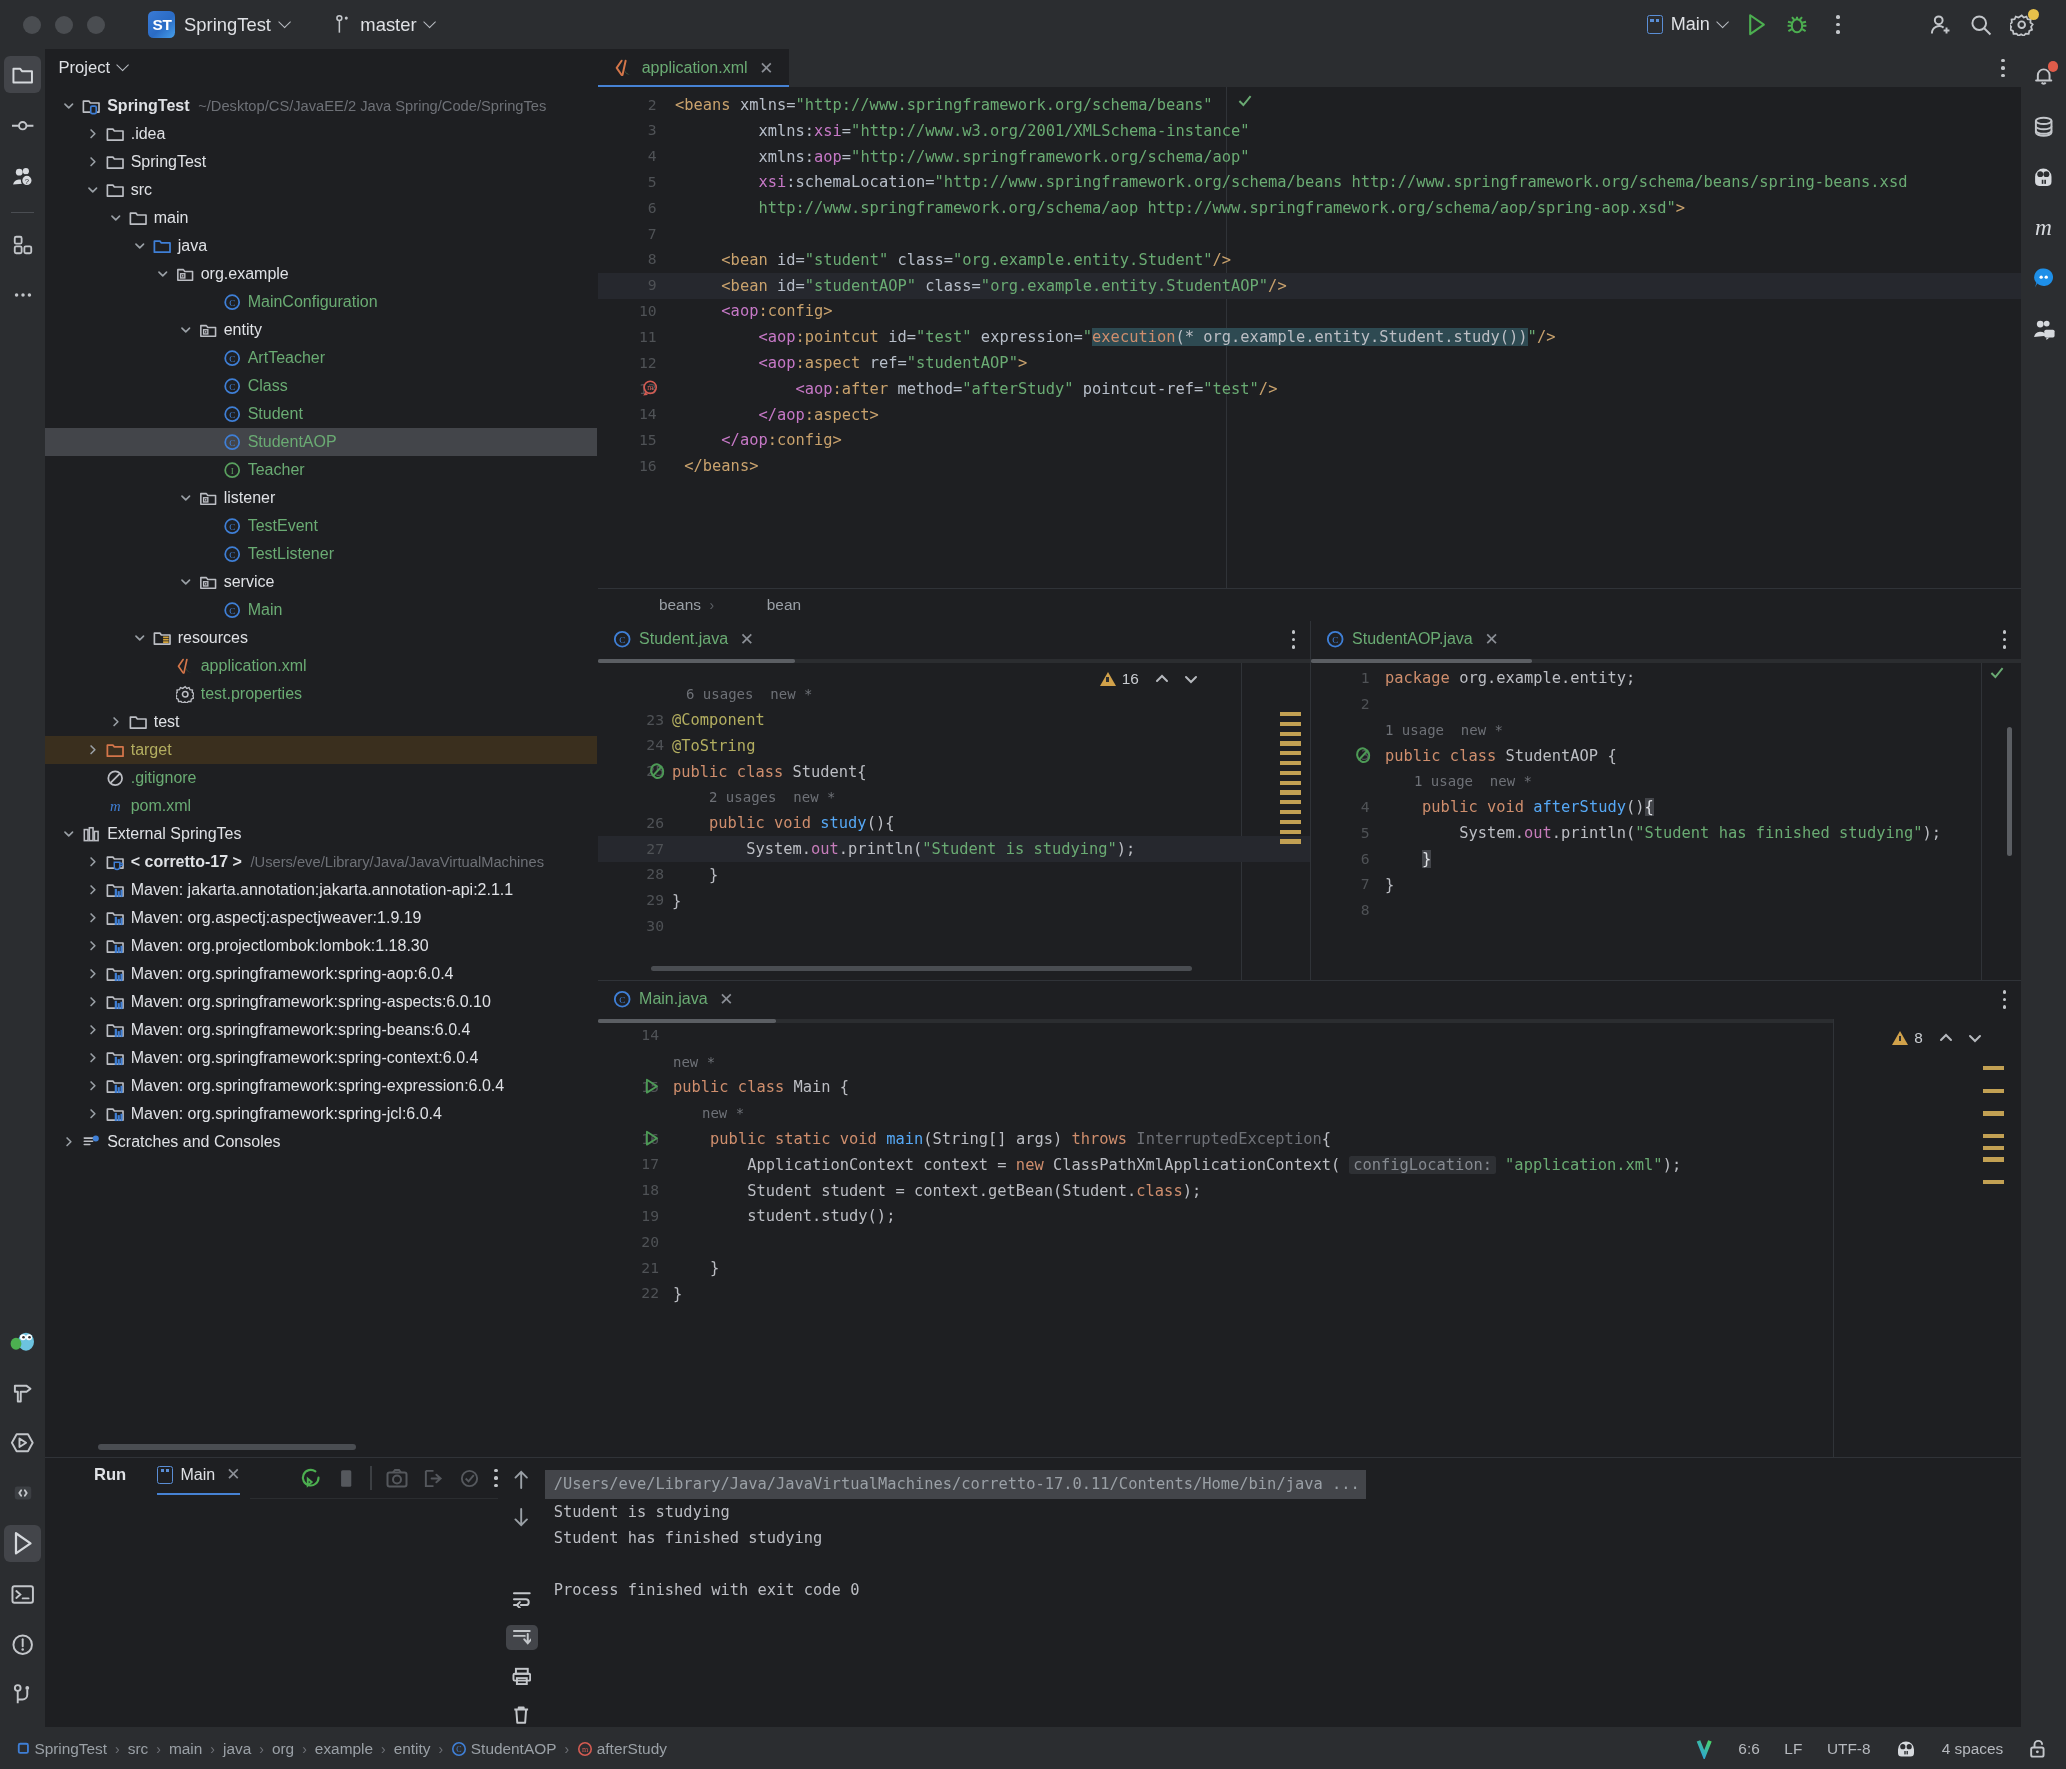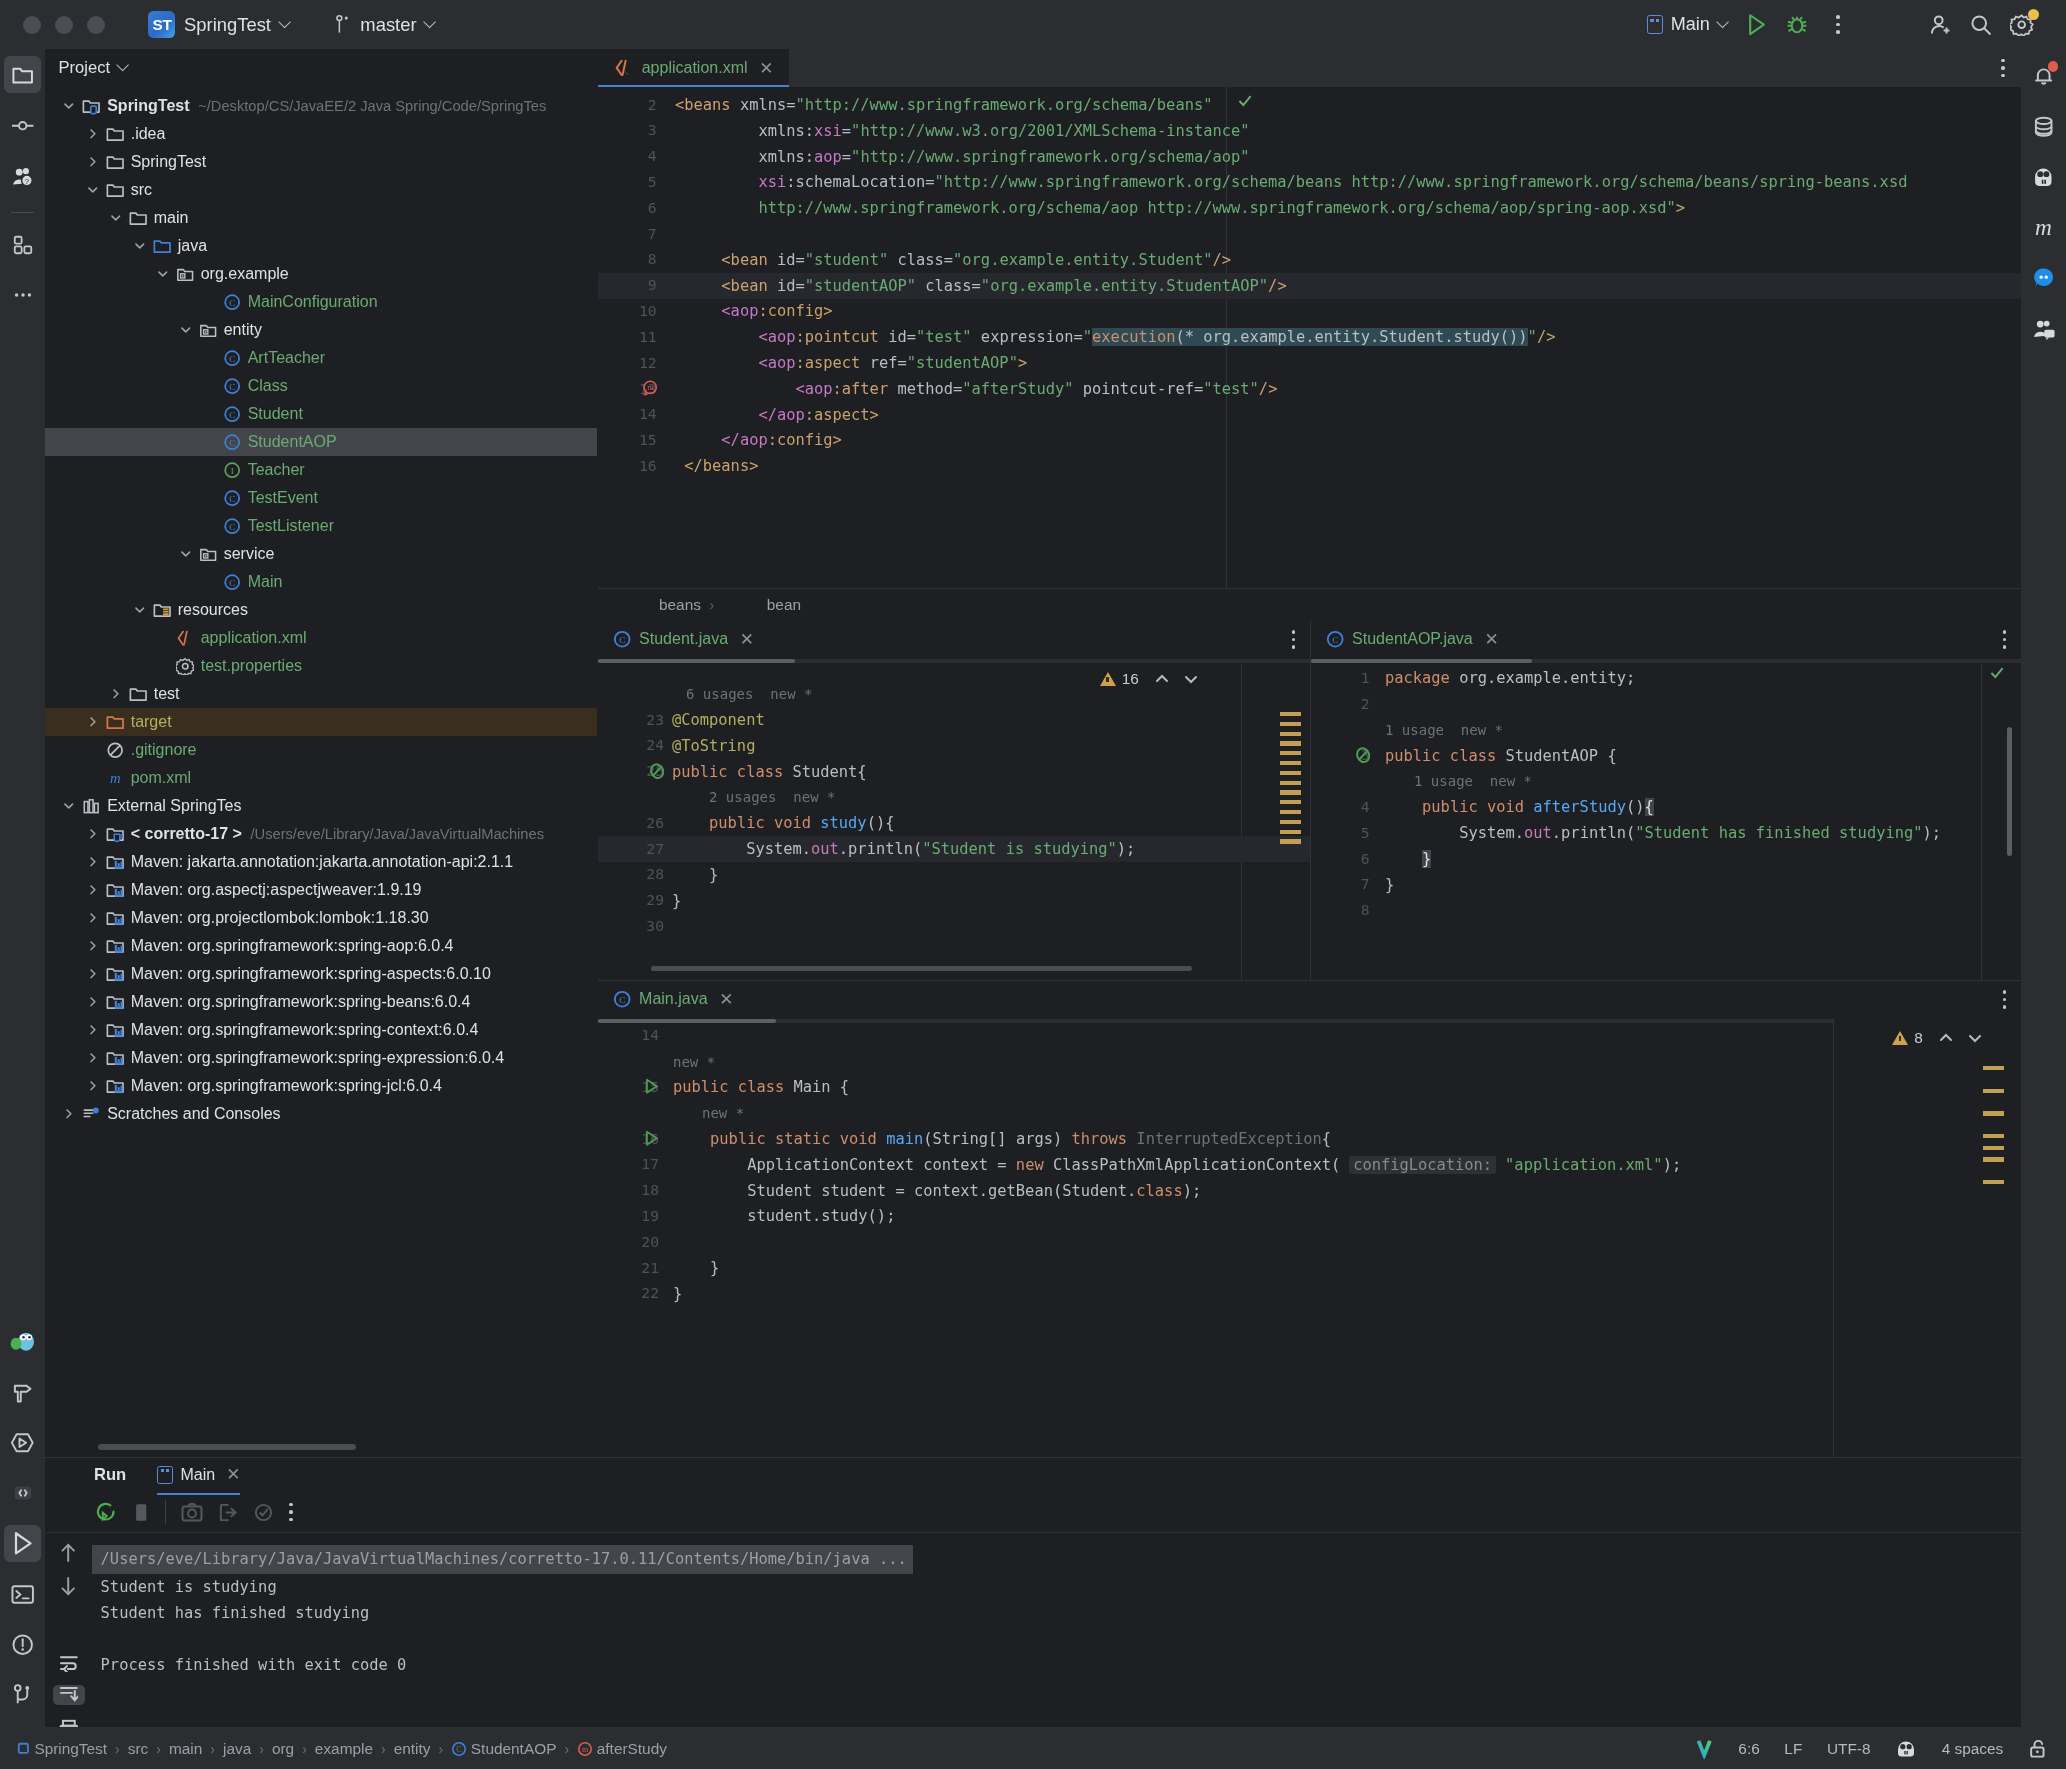--- a/index.html
+++ b/index.html
@@ -118,21 +118,21 @@
 
   .warnbadge { position: absolute; display: flex; align-items: center; gap: 6.1px; z-index: 5; }
   .warn-tri { width: 0; height: 0; border-left: 8.6px solid transparent; border-right: 8.6px solid transparent; border-bottom: 14.7px solid #d1a14a; position: relative; }
   .warn-tri::after { content:''; position:absolute; left:-1.2px; top:4.9px; width:2.5px; height:5.5px; background:#2b2d30; }
   .warncount { font-size: 15.4px; color: #c9ccd1; }
 
   .mmarks { position: absolute; right: 8.6px; display: flex; flex-direction: column; }
   .mmark { width: 21px; height: 4.3px; background: #c2a053; margin-bottom: 5.5px; }
 
   
-  .runpanel { height: 270px; flex: 0 0 270px; background: #1e1f22; display: flex; flex-direction: column; border-top: 0.6px solid #303338; }
+  .runpanel { height: 270px; flex: 0 0 270px; background: #1e1f22; display: flex; border-top: 0.6px solid #303338; }
   .runhdr { height: 34px; display: flex; align-items: center; gap: 0; padding-left: 49px; }
   .runlabel { font-size: 16.6px; color: #dfe1e5; font-weight: 700; margin-right: 21px; }
   .runtab { display: flex; align-items: center; gap: 7.4px; padding: 3.7px 9.8px; position: relative; cursor: pointer; }
   .runtab::after { content:''; position:absolute; left:9.8px; right:9.8px; bottom:-7.4px; height:2.5px; background:#4682d4; }
   .runtab-name { font-size: 16px; color: #dfe1e5; }
   .runbody { flex: 1; display: flex; min-height: 0; }
   .runtoolbar { width: 47px; flex: 0 0 47px; display: flex; flex-direction: column; align-items: center; padding-top: 8.6px; gap: 13.5px; }
   .rt-ico { width: 32px; height: 32px; display: flex; align-items: center; justify-content: center; border-radius: 4.9px; cursor: pointer; }
   .rt-ico.active { background: #43454a; }
   .console { flex: 1; padding: 12.3px 0 0 0; font-family: "DejaVu Sans Mono", "Liberation Mono", monospace; font-size: 15.4px; line-height: 26px; overflow: hidden; }
@@ -490,20 +490,35 @@
               </div>
               <div class="trow" style="padding-left: 154px;">
                 <span class="tarrow"></span>
                 <span class="tico">
                   <svg width="18.4" height="18.4" viewBox="0 0 20 20" style="font-size:26px">
                     <circle cx="10" cy="10" r="7.6" fill="none" stroke="#5aa15f" stroke-width="1.9"></circle>
                     <text x="10" y="13.6" font-size="10" fill="#5aa15f" text-anchor="middle" font-family="Liberation Serif">I</text>
                   </svg>
                 </span>
                 <span class="tlabel c-green">Teacher</span>
+              </div>
+              <div class="trow" style="padding-left: 130px;">
+                <span class="tarrow">
+                  <svg width="13.5" height="13.5" viewBox="0 0 16 16">
+                    <path d="M3.5 6 L8 10.5 L12.5 6" fill="none" stroke="#9aa0a6" stroke-width="1.9" stroke-linecap="round" stroke-linejoin="round"></path>
+                  </svg>
+                </span>
+                <span class="tico">
+                  <svg width="18.4" height="18.4" viewBox="0 0 20 20">
+                    <path d="M2 5 h6 l1.5 2 h8.5 v9.5 h-16 Z" fill="none" stroke="#bcbec4" stroke-width="1.7" stroke-linejoin="round"></path>
+                    <rect x="5" y="9.5" width="4.6" height="4.6" fill="none" stroke="#bcbec4" stroke-width="1.5"></rect>
+                    <circle cx="7.3" cy="11.8" r="1" fill="#bcbec4"></circle>
+                  </svg>
+                </span>
+                <span class="tlabel c-white">listener</span>
               </div>
               <div class="trow" style="padding-left: 154px;">
                 <span class="tarrow"></span>
                 <span class="tico">
                   <svg width="18.4" height="18.4" viewBox="0 0 20 20" style="font-size:26px">
                     <circle cx="10" cy="10" r="7.6" fill="none" stroke="#3f7fd6" stroke-width="1.9"></circle>
                     <text x="10" y="13.6" font-size="10" fill="#3f7fd6" text-anchor="middle" font-family="Liberation Serif">C</text>
                   </svg>
                 </span>
                 <span class="tlabel c-green">TestEvent</span>

